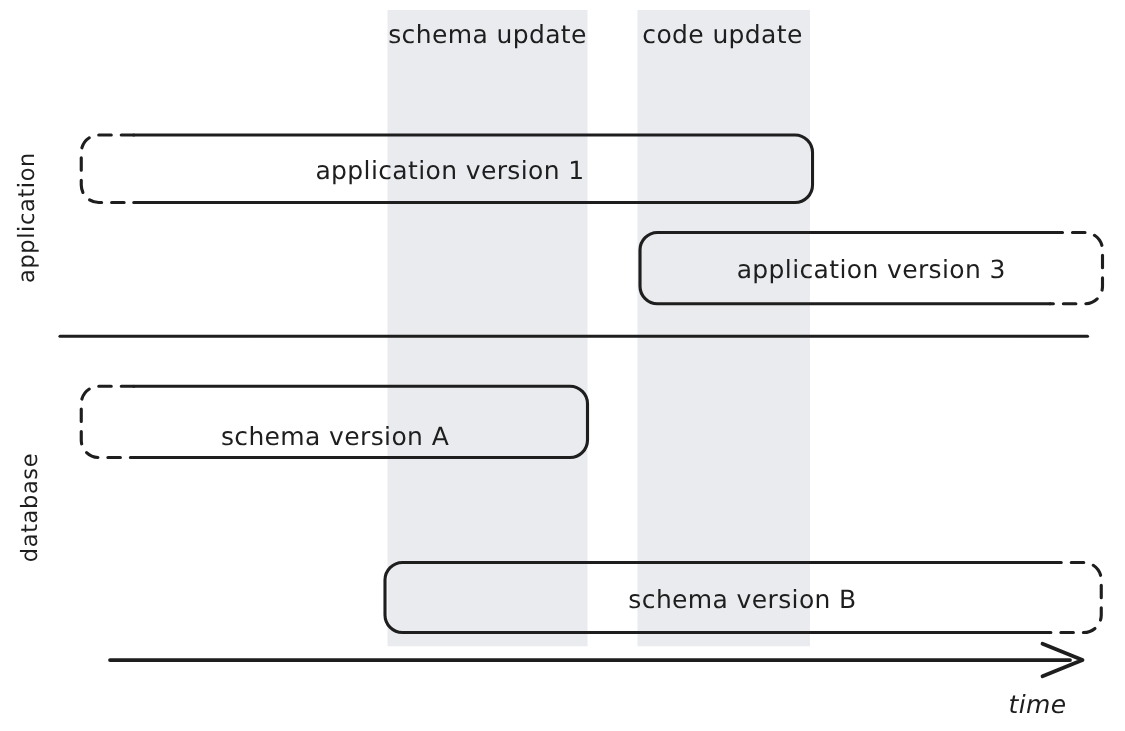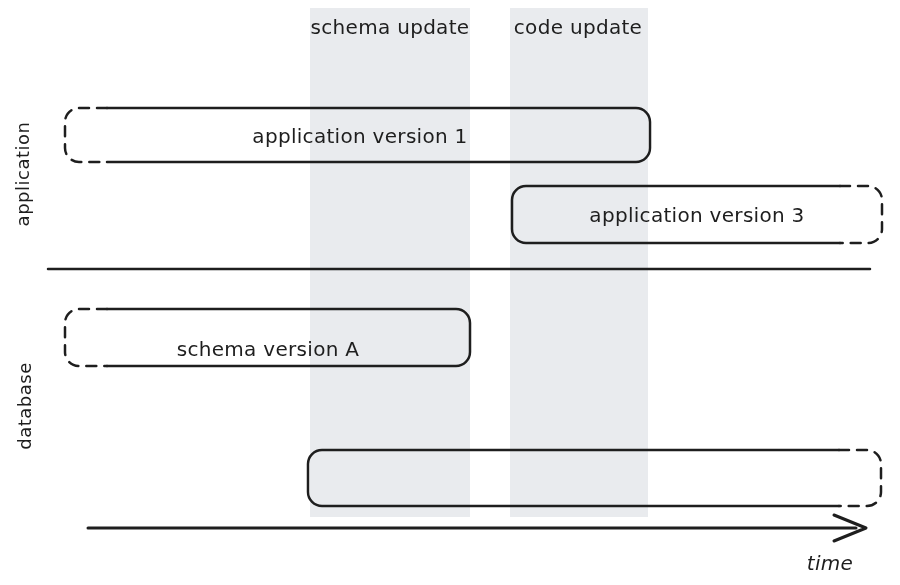--- a/index.html
+++ b/index.html
@@ -80,16 +80,17 @@
 
   <div class="label" style="left:390px; top:27px;">schema update</div>
   <div class="label" style="left:578px; top:27px;">code update</div>
 
   <div class="lane-label" style="left:22px; top:174px;">application</div>
   <div class="lane-label" style="left:24px; top:406px;">database</div>
 
   <div class="label" style="left:360px; top:136px;">application version 1</div>
   <div class="label" style="left:697px; top:215px;">application version 3</div>
   <div class="label" style="left:268px; top:338px;margin-top:11px;">schema version A</div>
+  <div class="label" style="left:594px; top:479px;">schema version B</div>
 
   <div class="label" style="left:830px; top:563px;font-style:italic;">time</div>
 
 </div>
 
 </body></html>

